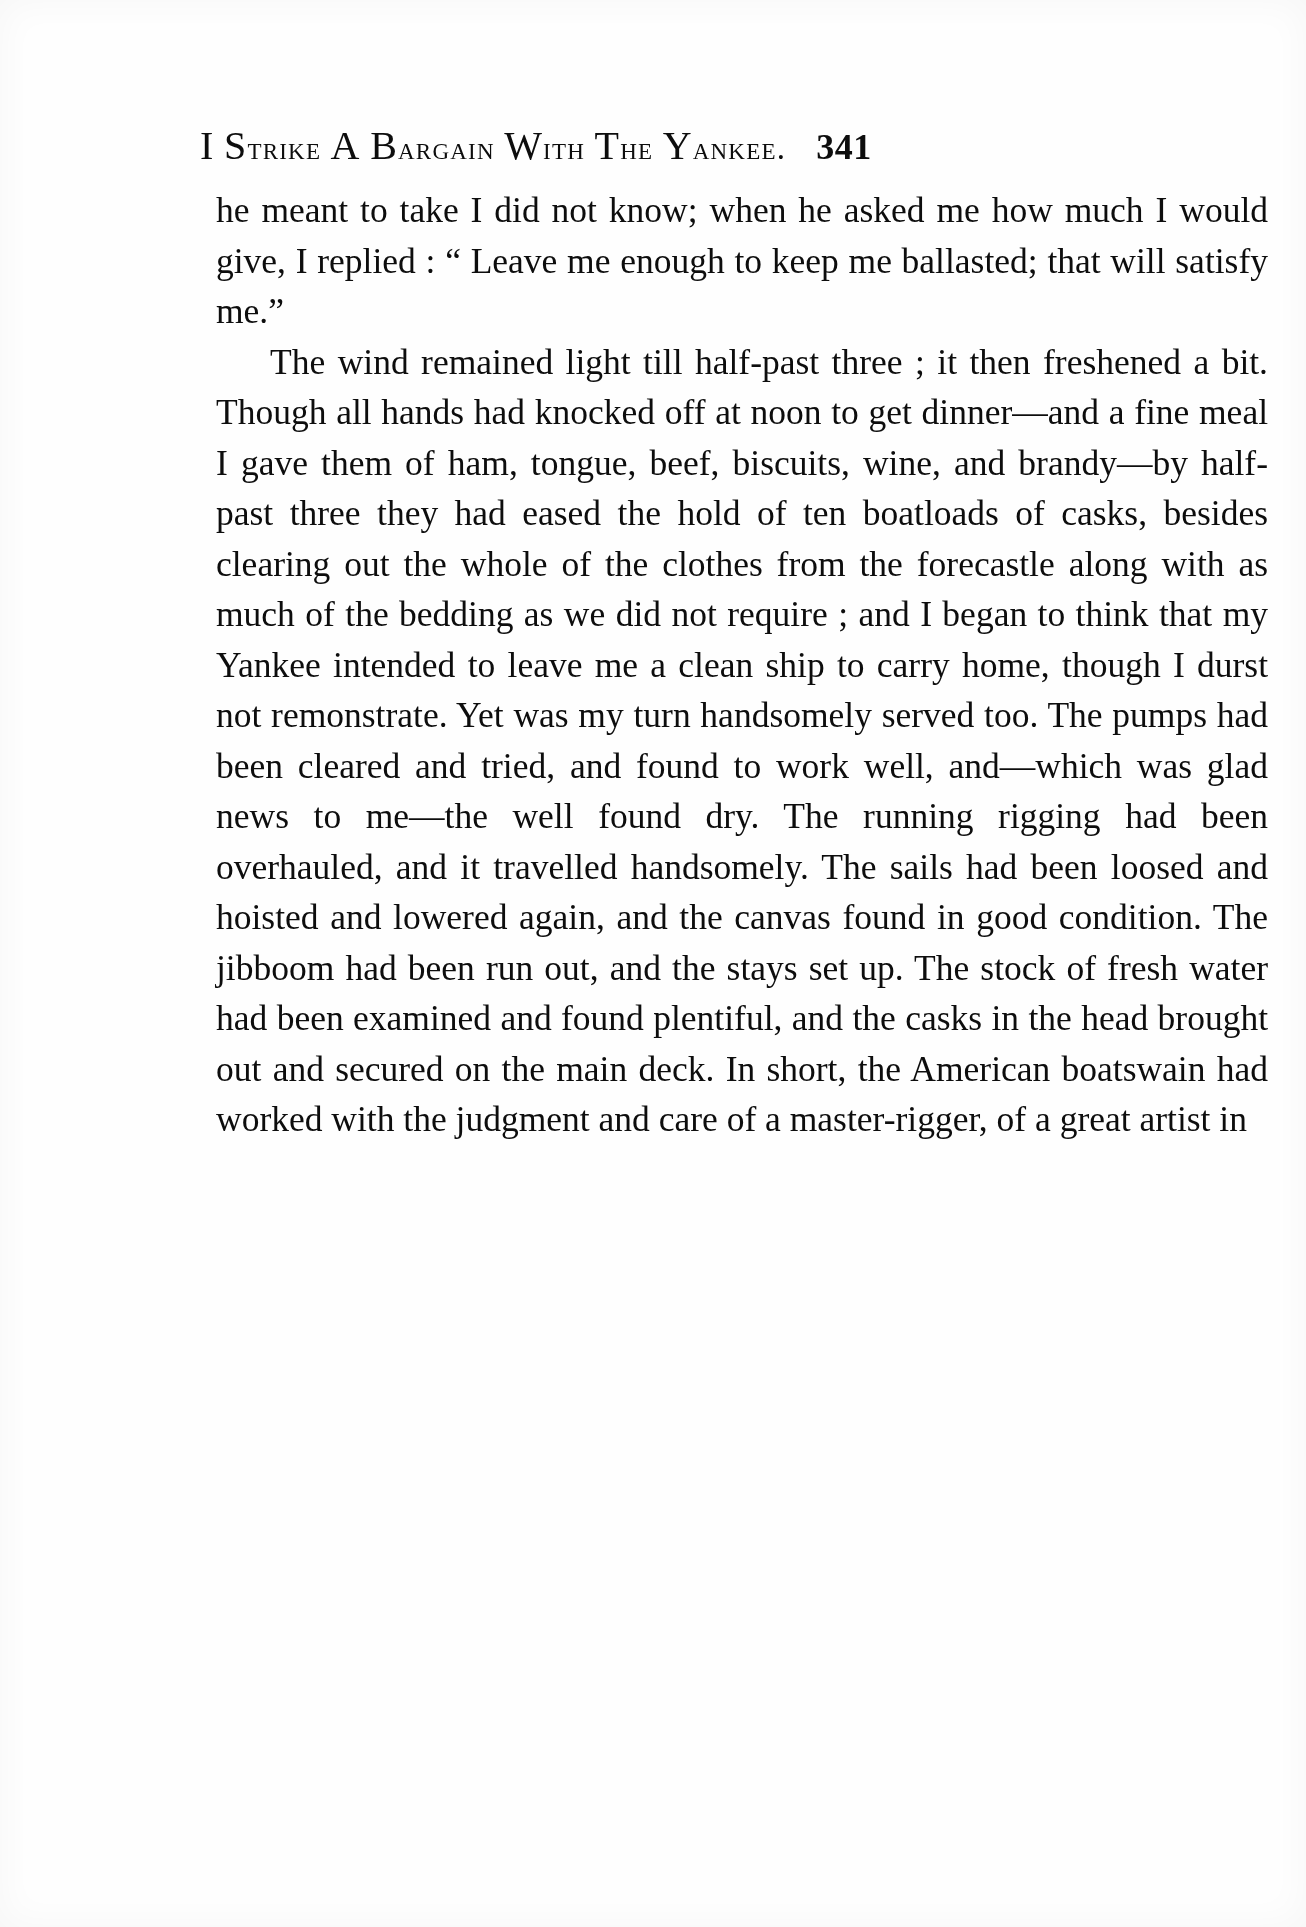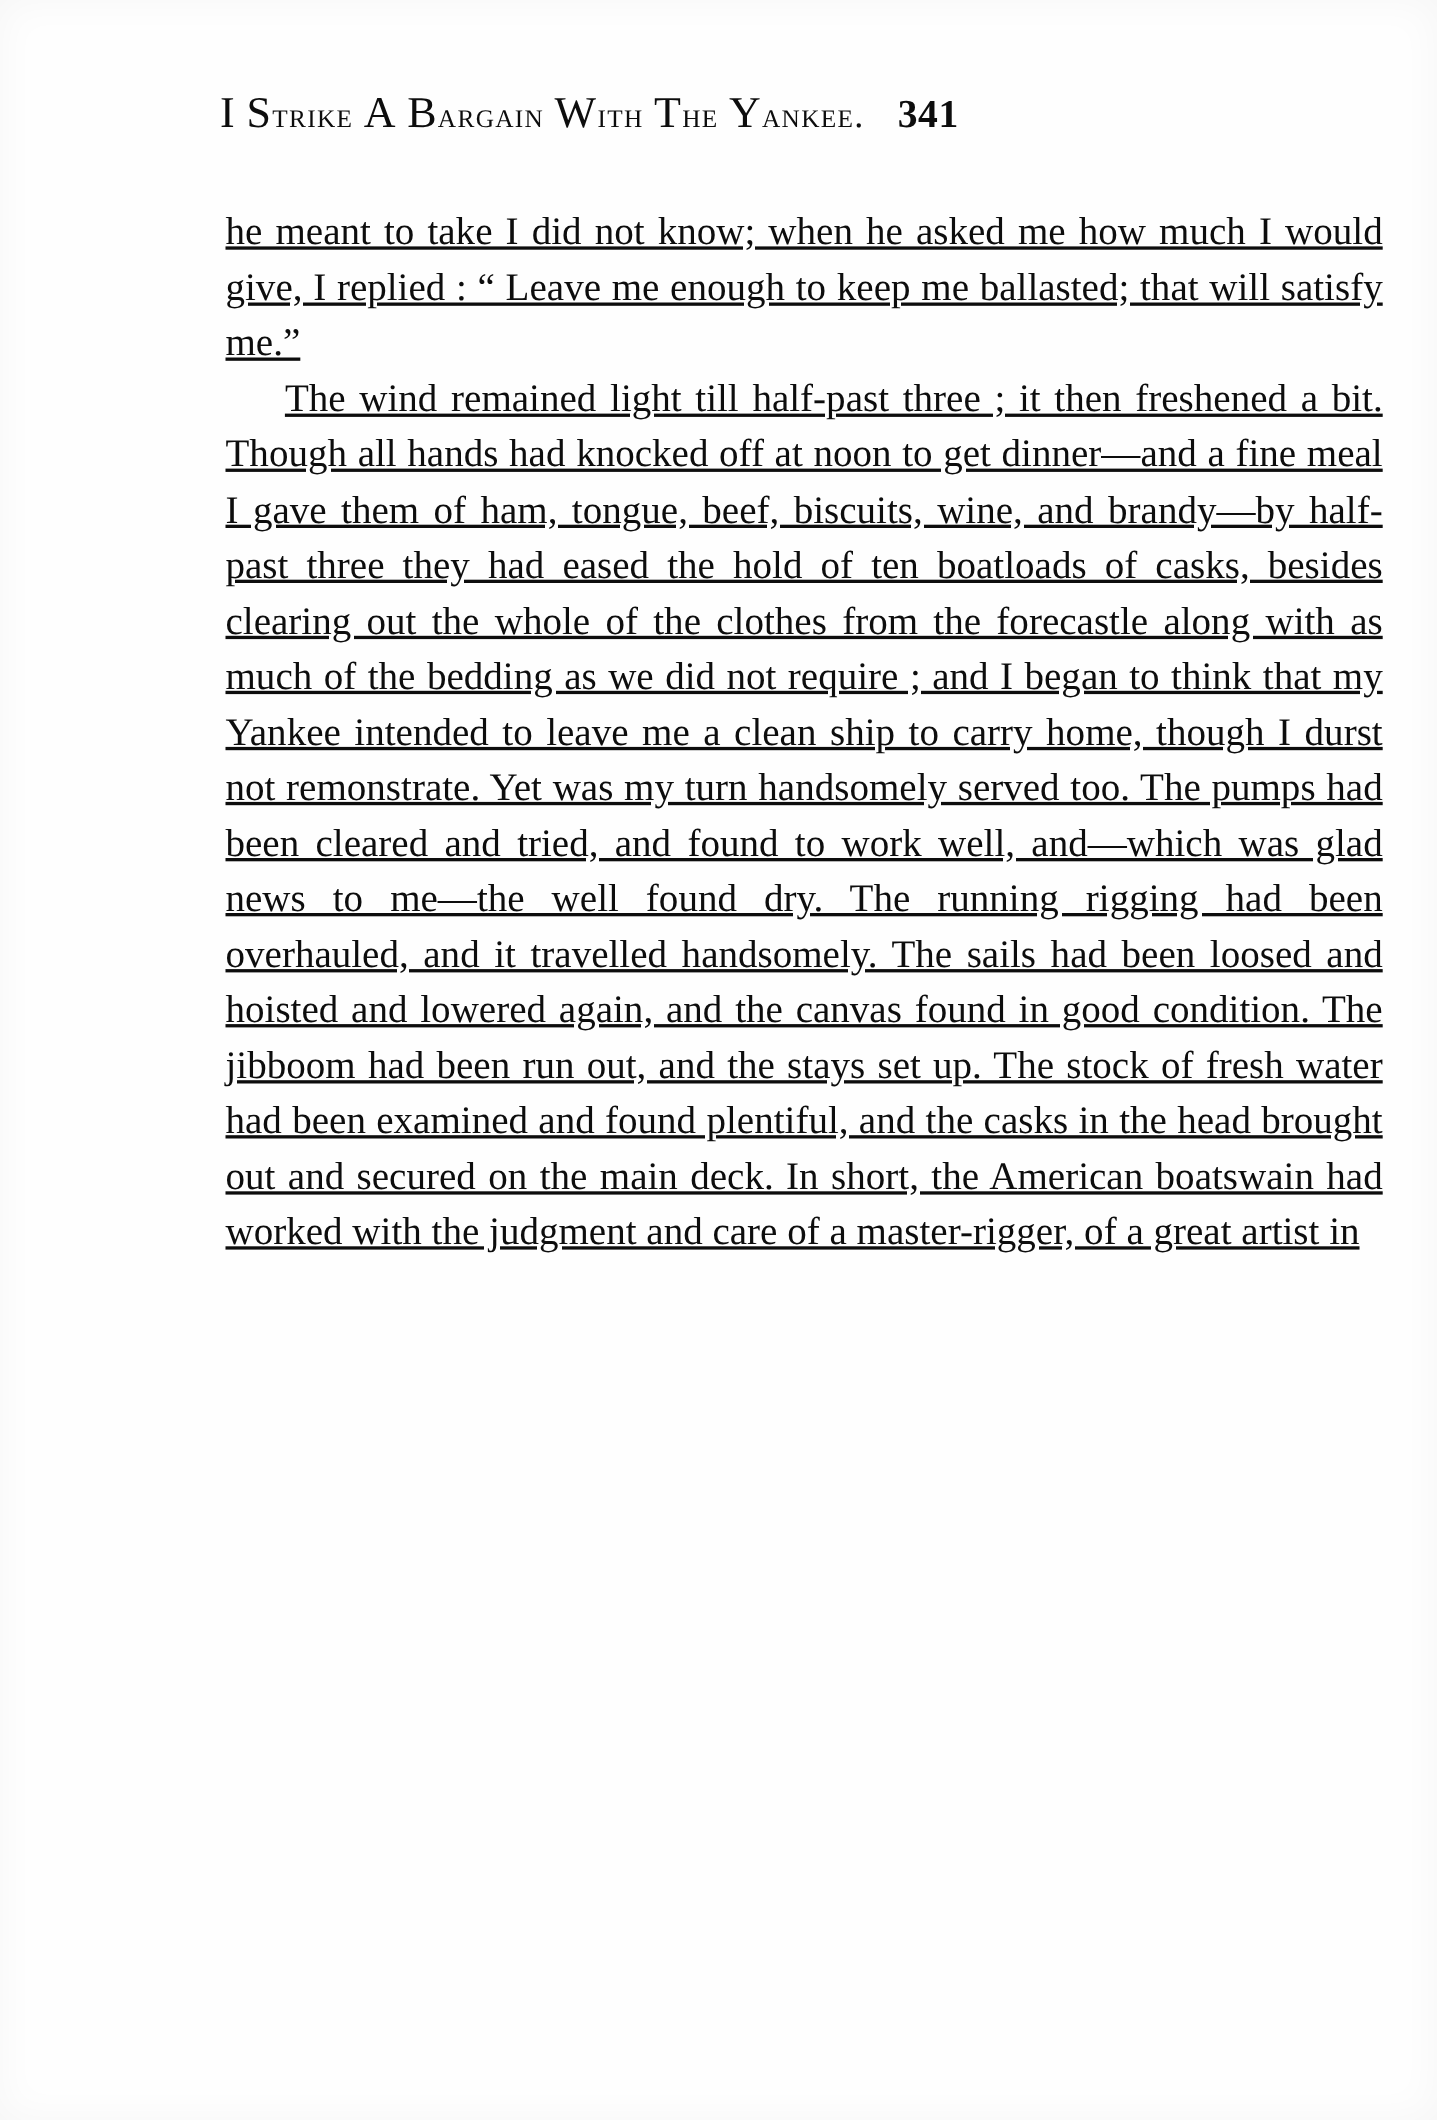--- a/index.html
+++ b/index.html
@@ -39,43 +39,43 @@
     display: flex;
     align-items: baseline;
     justify-content: flex-start;
     white-space: nowrap;
   }
   .head-title {
     font-size: 33px;
     letter-spacing: 1.2px;
     font-variant: small-caps;
     text-transform: lowercase;
+    margin-top: 44px;
   }
   .head-title .cap {
     font-size: 40px;
     text-transform: uppercase;
   }
   .page-number {
     font-size: 36px;
     margin-left: 30px;
     letter-spacing: 0.5px;
     font-weight: bold;
   }
 
   .body-text {
     position: absolute;
     top: 185px;
-    left: 205px;
+    left: 216px;
     width: 1052px;
     font-size: 35.5px;
     line-height: 50.5px;
     text-align: justify;
     text-justify: inter-word;
     hyphens: manual;
-    text-decoration: underline;
   }
   .body-text p {
     margin: 0;
   }
   .body-text p.indent {
     text-indent: 54px;
   }
   .body-text p:last-child {
     
   }

